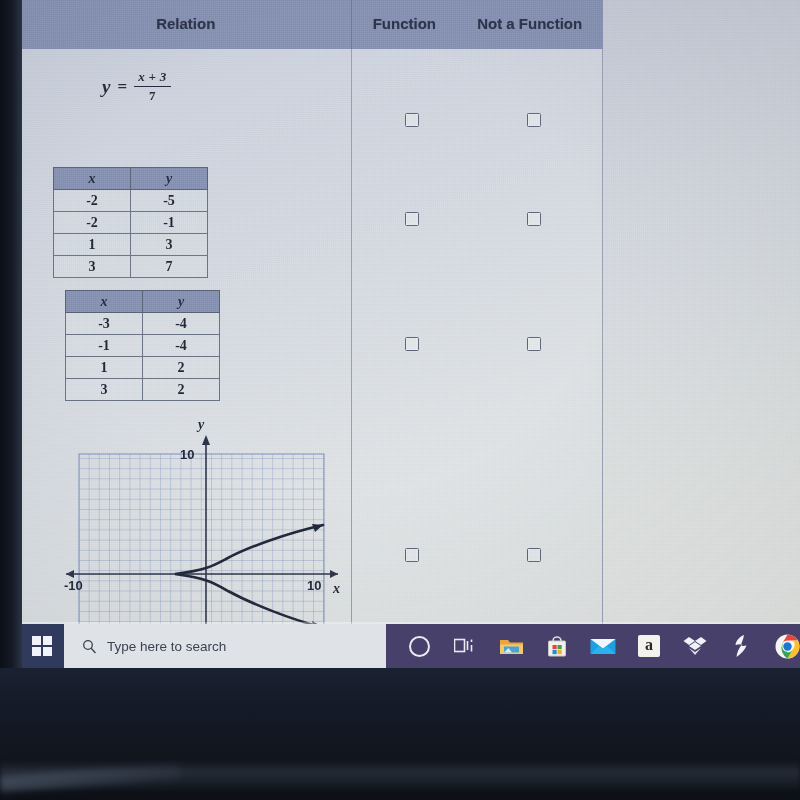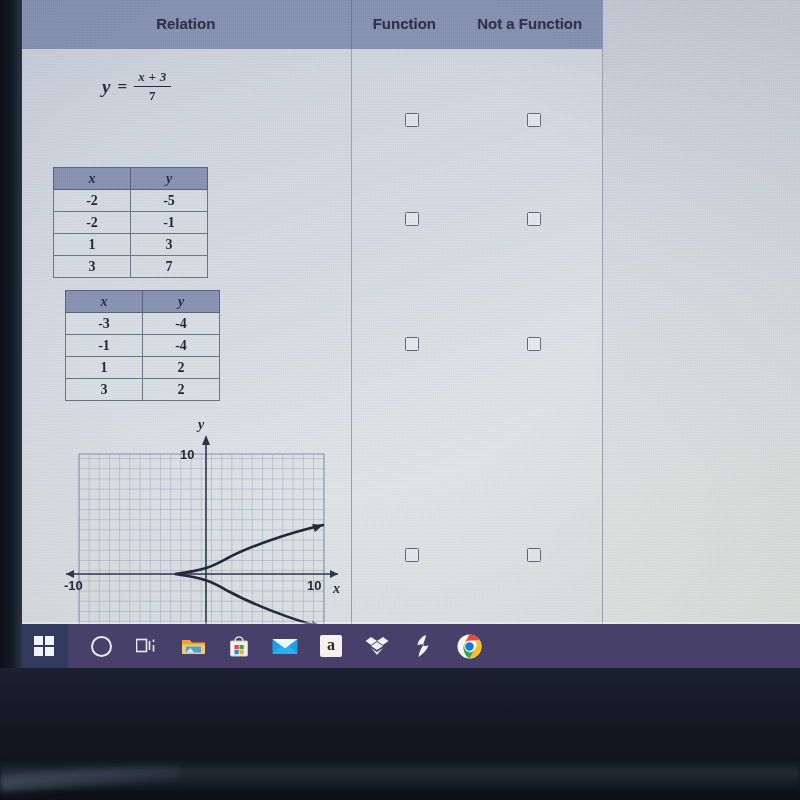--- a/index.html
+++ b/index.html
@@ -441,20 +441,29 @@
 
       <div id="start-btn">
         <span class="win-logo">
           <i></i>
             <i></i>
             <i></i>
             <i></i>
         </span>
       </div>
 
+      <div id="search-box">
+        <span id="search-icon">
+          <svg width="15" height="15" viewBox="0 0 15 15">
+            <circle cx="6" cy="6" r="4.3" fill="none" stroke="#3b4250" stroke-width="1.3"></circle>
+            <line x1="9.2" y1="9.2" x2="13.5" y2="14" stroke="#3b4250" stroke-width="1.3"></line>
+          </svg>
+        </span>
+        <span>Type here to search</span>
+      </div>
 
       <div id="tray">
 
         <div class="tb-icon">
           <div class="ic-cortana"></div>
         </div>
 
         <div class="tb-icon">
           <svg width="22" height="18" viewBox="0 0 22 18">
             <rect x="0.5" y="2.5" width="10" height="12" fill="none" stroke="#e9eaf2" stroke-width="1.6"></rect>

